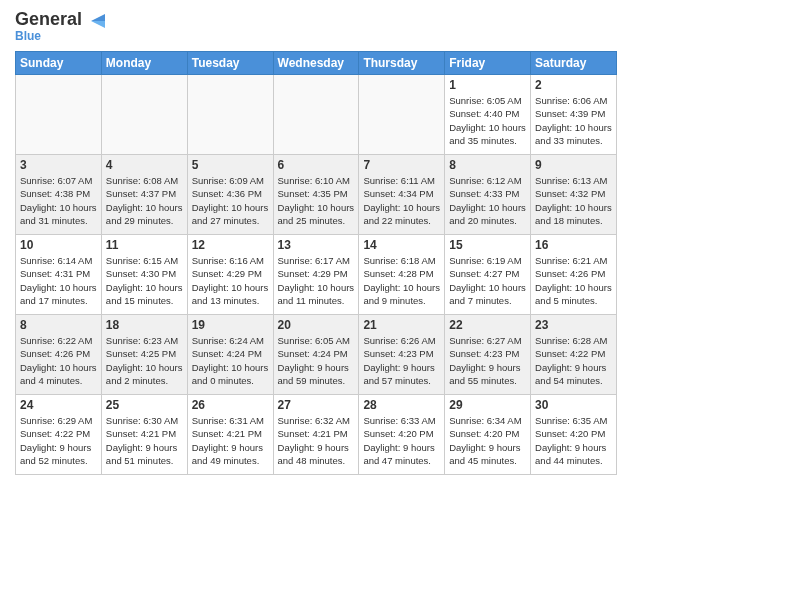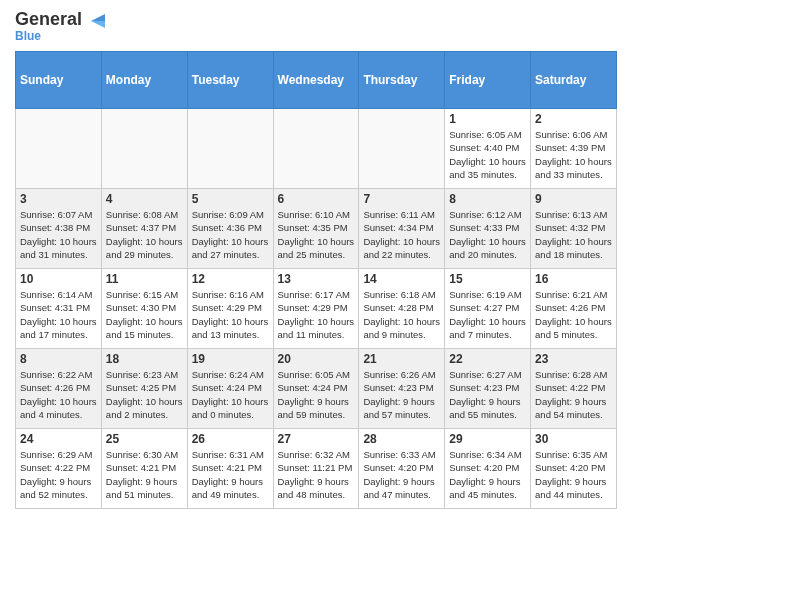--- a/index.html
+++ b/index.html
@@ -40,21 +40,21 @@
     table {
       width: 100%;
       border-collapse: collapse;
       table-layout: fixed;
     }
     thead th {
       background-color: #4a90d9;
       color: #fff;
       font-size: 12px;
       font-weight: bold;
-      padding: 21px 4px;
+      padding: 4px 4px;
       text-align: left;
       border: 1px solid #3a7fc1;
     }
     td {
       border: 1px solid #ccc;
       vertical-align: top;
       padding: 3px 4px;
       font-size: 10px;
       color: #333;
       height: 80px;
@@ -279,21 +279,21 @@
           </td>
           <td>
             <div class="day-num">26</div>
             <div class="day-info">Sunrise: 6:31 AM
 Sunset: 4:21 PM
 Daylight: 9 hours and 49 minutes.</div>
           </td>
           <td>
             <div class="day-num">27</div>
             <div class="day-info">Sunrise: 6:32 AM
-Sunset: 11:21 PM
+Sunset: 4:21 PM
 Daylight: 9 hours and 48 minutes.</div>
           </td>
           <td>
             <div class="day-num">28</div>
             <div class="day-info">Sunrise: 6:33 AM
 Sunset: 4:20 PM
 Daylight: 9 hours and 47 minutes.</div>
           </td>
           <td>
             <div class="day-num">29</div>

